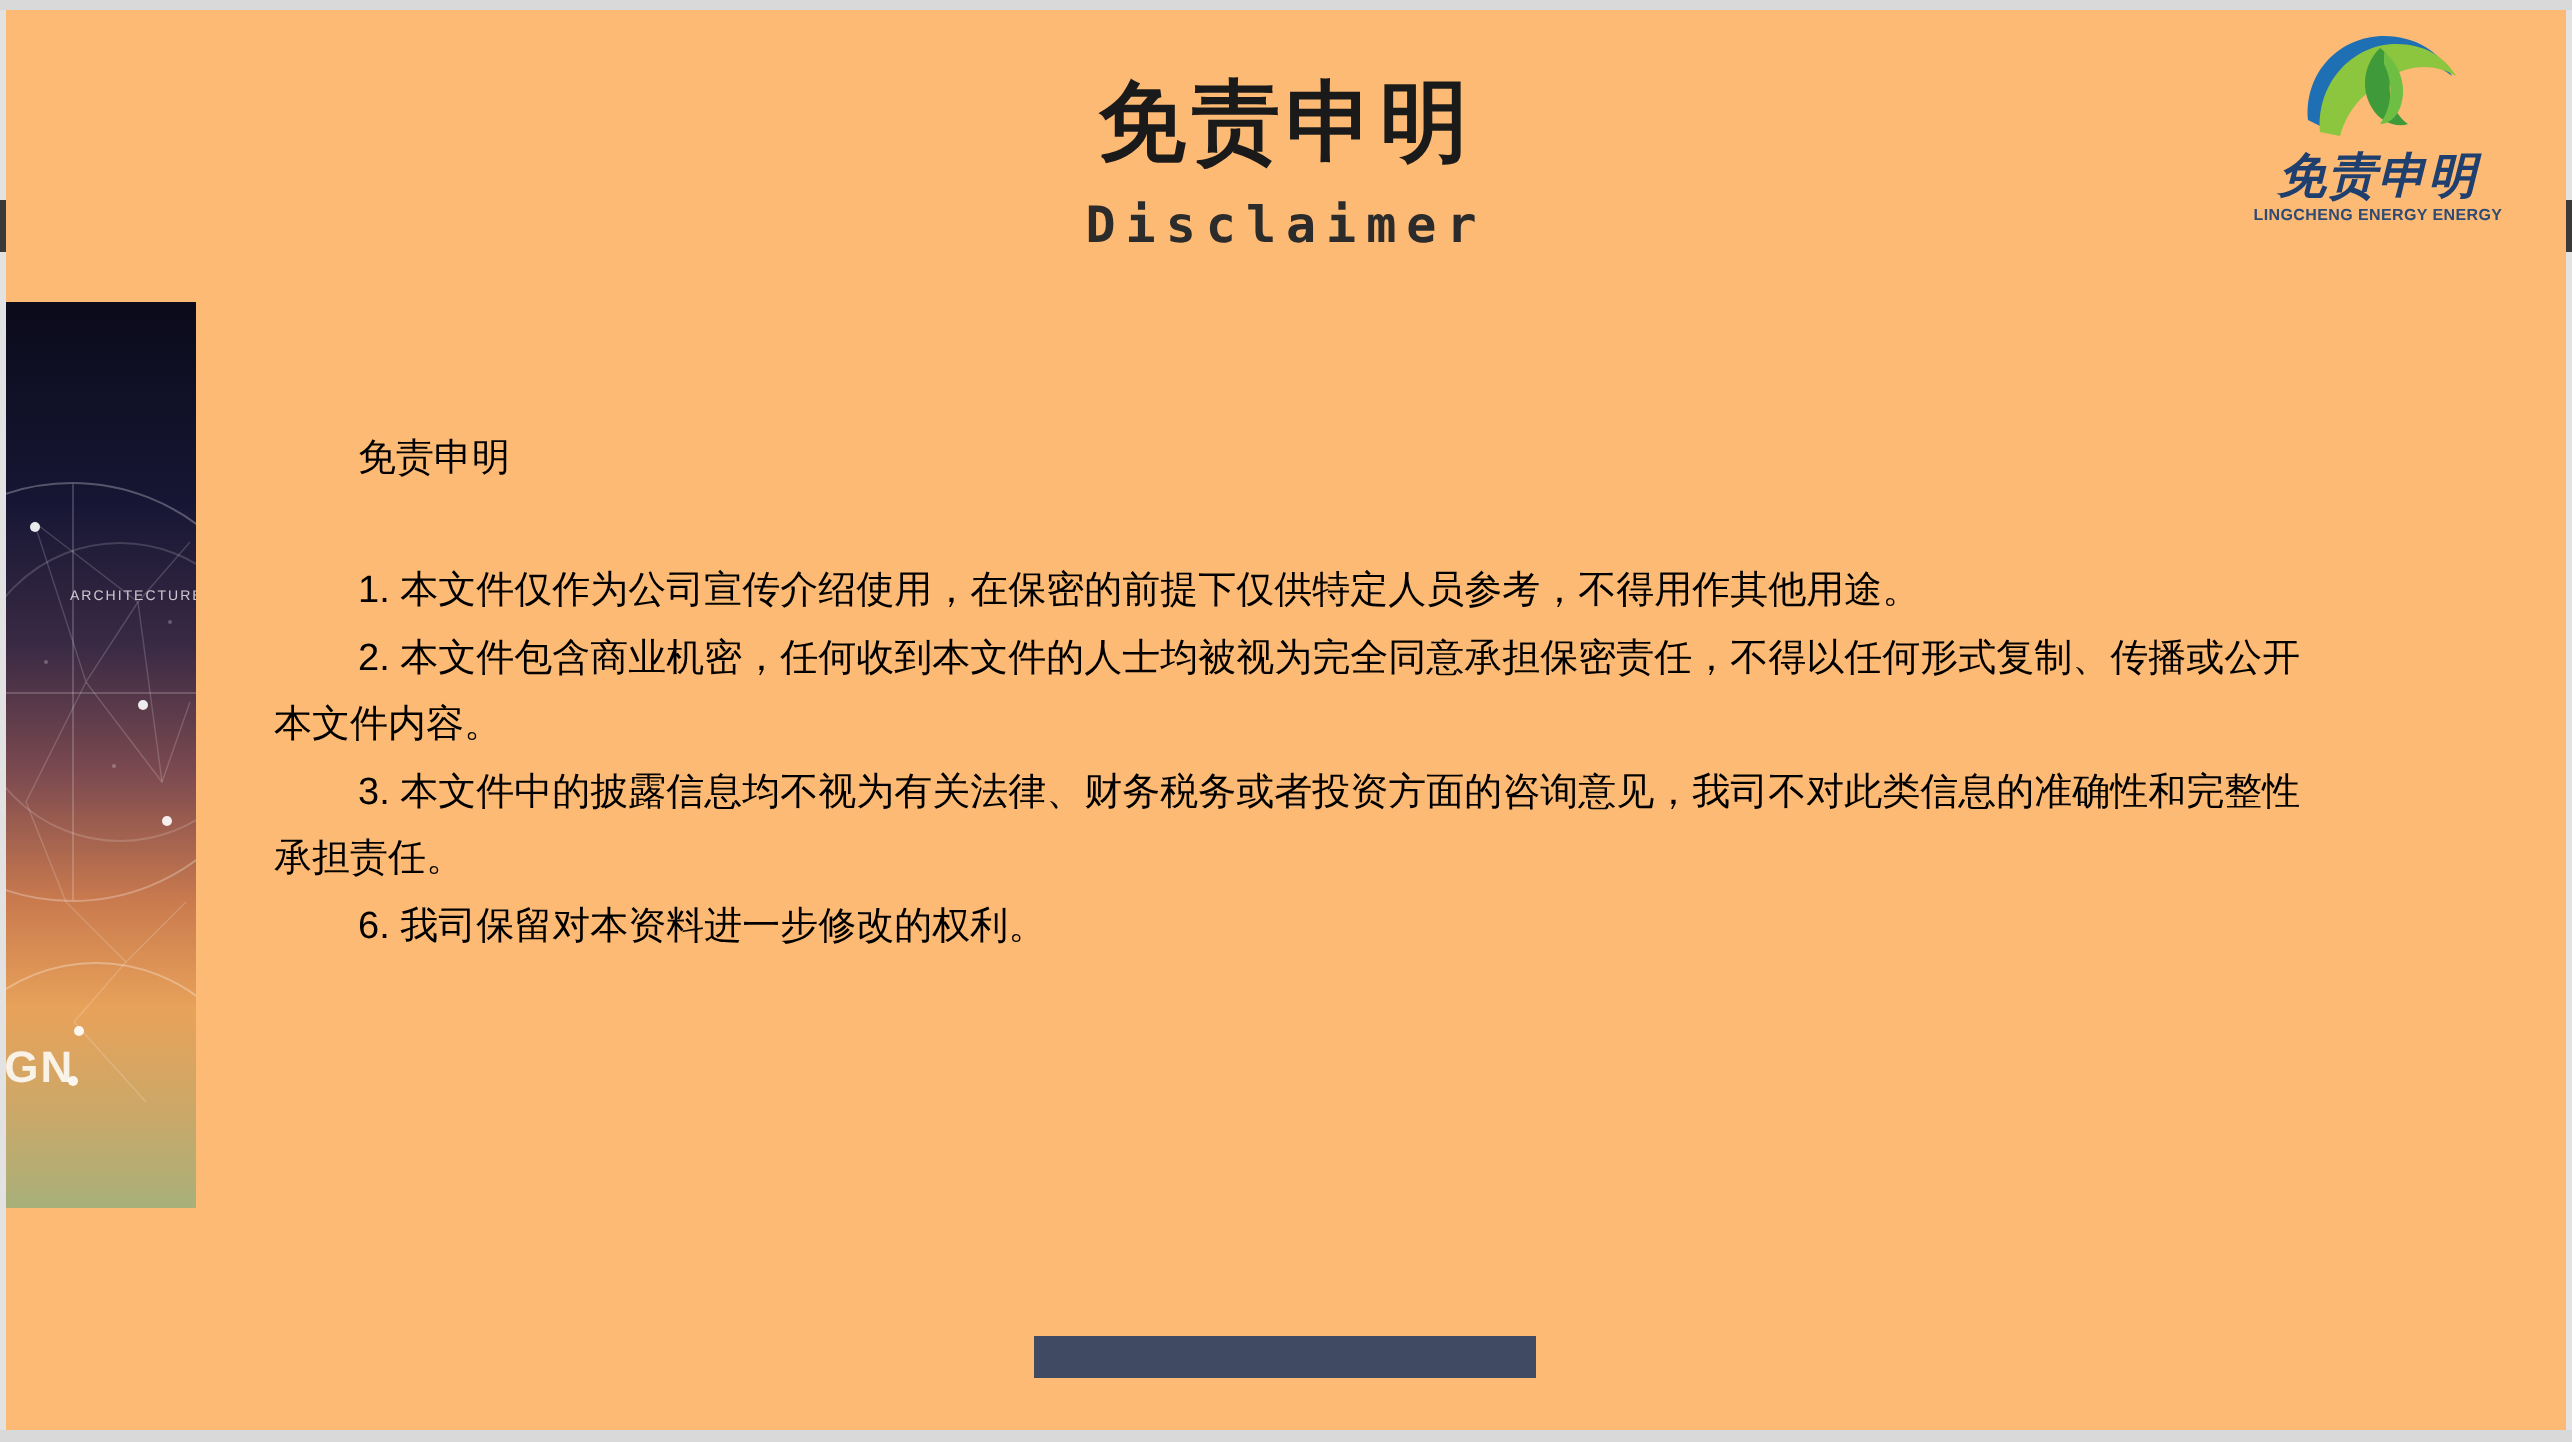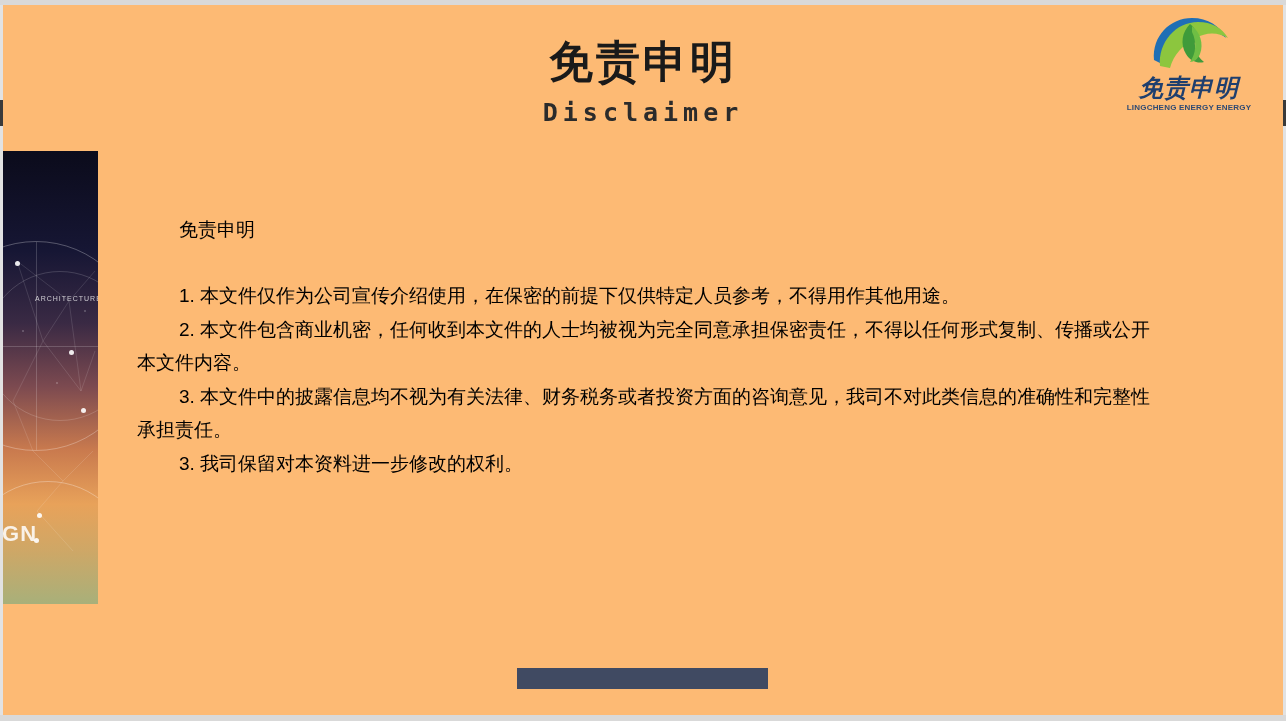--- a/index.html
+++ b/index.html
@@ -318,17 +318,17 @@
     <span class="strip-label" style="left:32px; top:144px;">ARCHITECTURE</span>
     <span class="strip-big">IGN</span>
 
   </div>
 
   <div class="content">
     <div class="para-head">免责申明</div>
     <p class="para">1. 本文件仅作为公司宣传介绍使用，在保密的前提下仅供特定人员参考，不得用作其他用途。</p>
     <p class="para">2. 本文件包含商业机密，任何收到本文件的人士均被视为完全同意承担保密责任，不得以任何形式复制、传播或公开本文件内容。</p>
     <p class="para">3. 本文件中的披露信息均不视为有关法律、财务税务或者投资方面的咨询意见，我司不对此类信息的准确性和完整性承担责任。</p>
-    <p class="para">3. 我司保留对本资料进一步修改的权利。</p>
+    <p class="para">6. 我司保留对本资料进一步修改的权利。</p>
   </div>
 
   <div class="footer-bar"></div>
 </div>
 
 </body></html>

